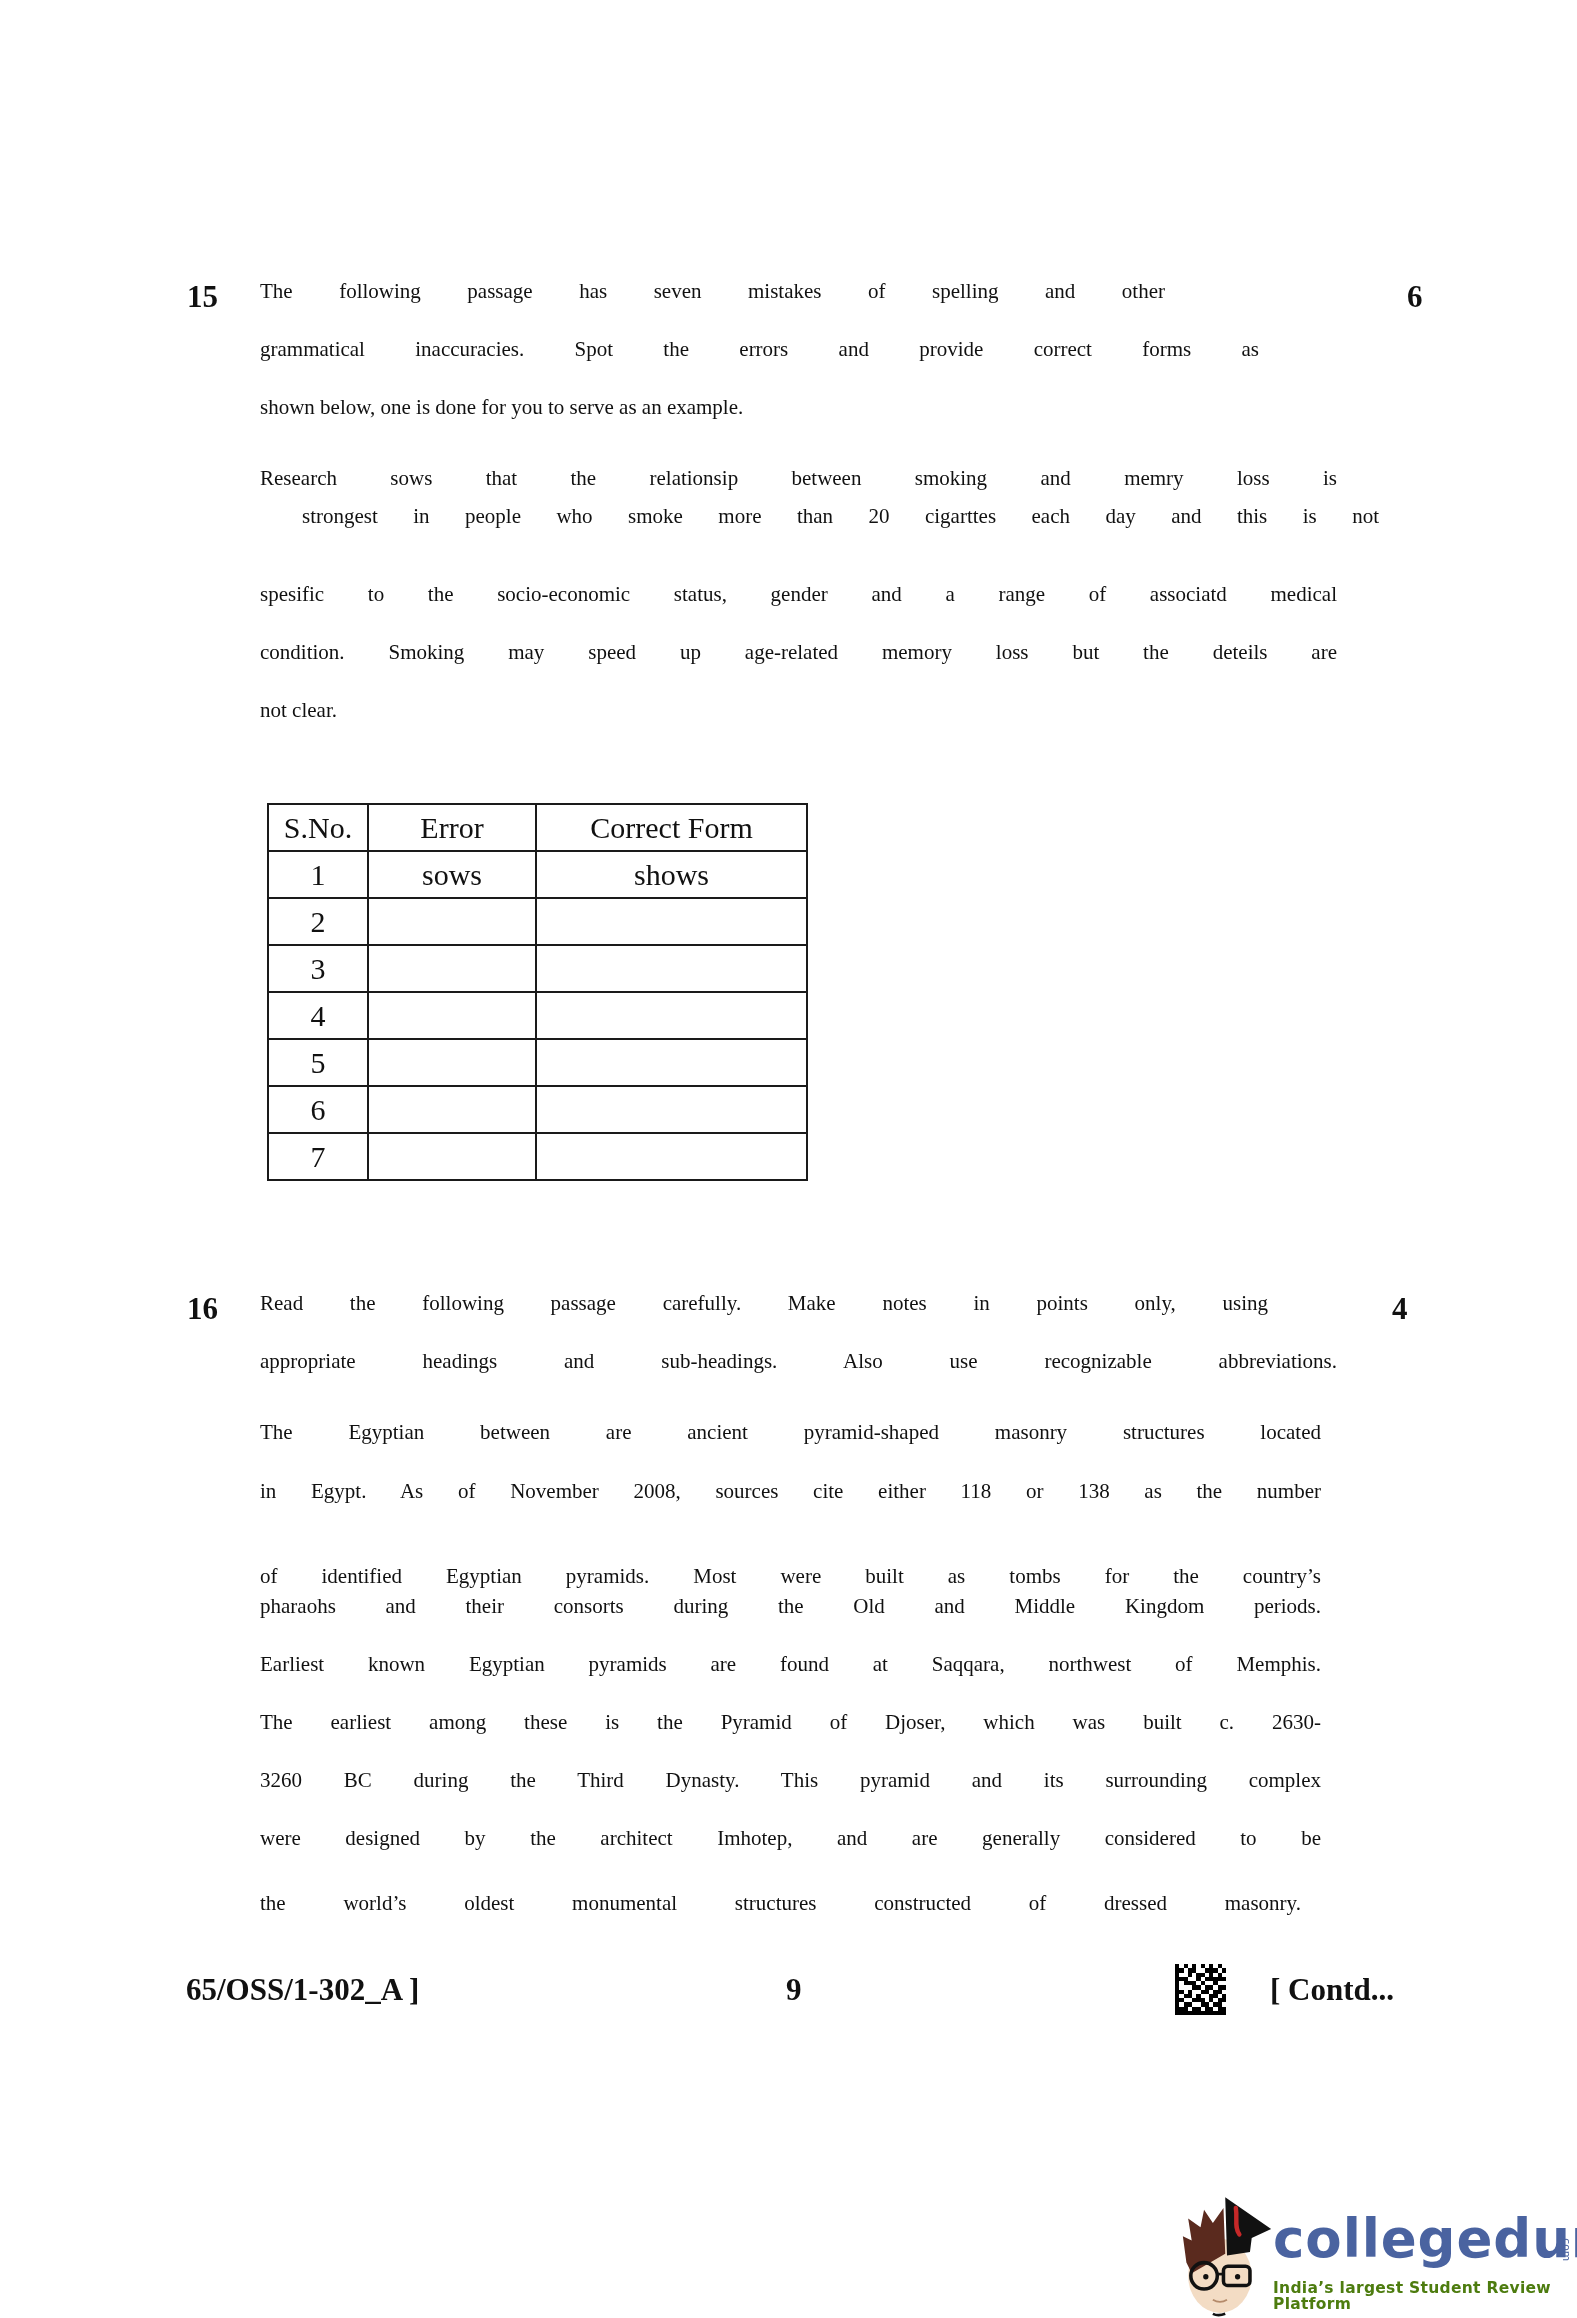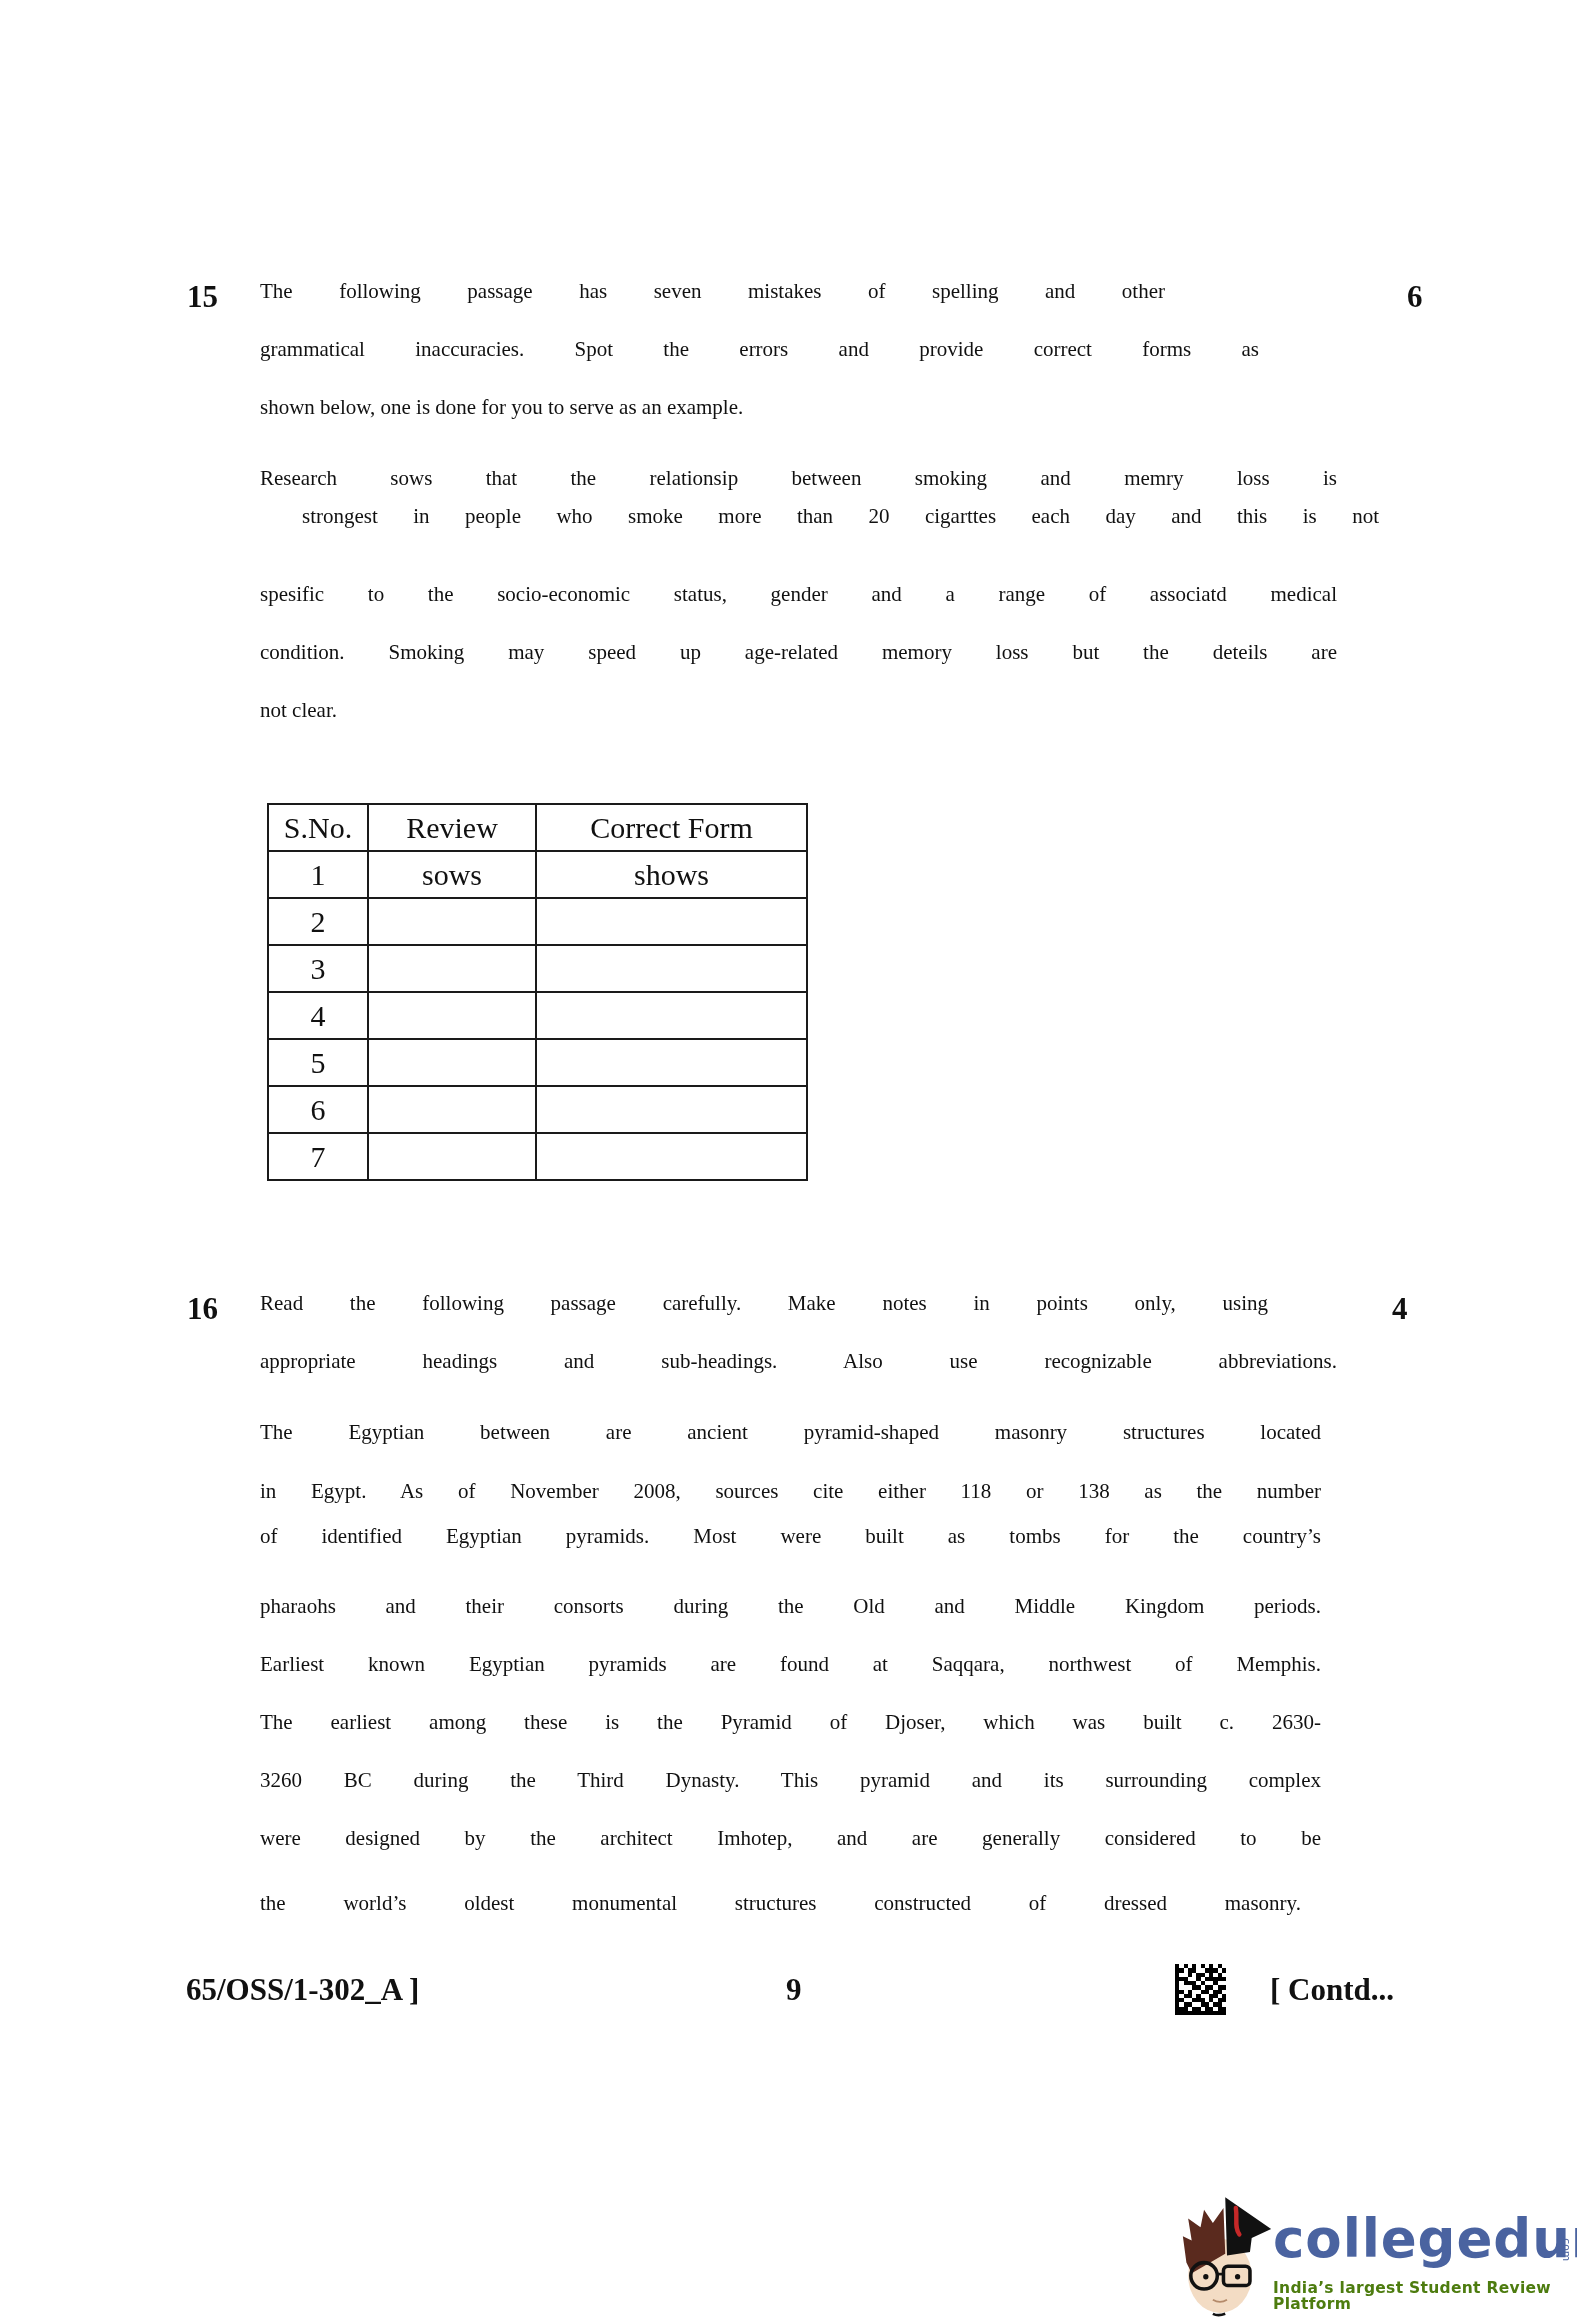--- a/index.html
+++ b/index.html
@@ -77,21 +77,21 @@
   <div class="line just" style="top:506px;margin-left:42px;">strongest in people who smoke more than 20 cigarttes each day and this is not</div>
   <div class="line just" style="top:584px;">spesific to the socio-economic status, gender and a range of associatd medical</div>
   <div class="line just" style="top:642px;">condition. Smoking may speed up age-related memory loss but the deteils are</div>
   <div class="line" style="top:700px;">not clear.</div>
 </div>
 
 <table class="err-table">
   <tbody>
       <tr>
     <th class="c1">S.No.</th>
-    <th class="c2">Review</th>
+    <th class="c2">Error</th>
     <th class="c3">Correct Form</th>
   </tr>
   <tr>
     <td>1</td>
     <td>sows</td>
     <td>shows</td>
   </tr>
   <tr>
     <td>2</td>
     <td></td>
@@ -129,21 +129,21 @@
 <div class="abs marks" style="left:1392px; top:1293px;">4</div>
 
 <div>
   <div class="line just" style="top:1293px; width:1008px;">Read the following passage carefully. Make notes in points only, using</div>
   <div class="line just" style="top:1351px; width:1077px;">appropriate headings and sub-headings. Also use recognizable abbreviations.</div>
 </div>
 
 <div>
   <div class="line just" style="top:1422px; width:1061px;">The Egyptian between are ancient pyramid-shaped masonry structures located</div>
   <div class="line just" style="top:1481px; width:1061px;">in Egypt. As of November 2008, sources cite either 118 or 138 as the number</div>
-  <div class="line just" style="top:1526px; width:1061px;">of identified Egyptian pyramids. Most were built as tombs for the country’s</div>
+  <div class="line just" style="top:1566px; width:1061px;">of identified Egyptian pyramids. Most were built as tombs for the country’s</div>
   <div class="line just" style="top:1596px; width:1061px;">pharaohs and their consorts during the Old and Middle Kingdom periods.</div>
   <div class="line just" style="top:1654px; width:1061px;">Earliest known Egyptian pyramids are found at Saqqara, northwest of Memphis.</div>
   <div class="line just" style="top:1712px; width:1061px;">The earliest among these is the Pyramid of Djoser, which was built c. 2630-</div>
   <div class="line just" style="top:1770px; width:1061px;">3260 BC during the Third Dynasty. This pyramid and its surrounding complex</div>
   <div class="line just" style="top:1828px; width:1061px;">were designed by the architect Imhotep, and are generally considered to be</div>
   <div class="line just" style="top:1885px; width:1041px;margin-top:8px;">the world’s oldest monumental structures constructed of dressed masonry.</div>
 </div>
 
 <div class="abs footer-left" style="left:186px; top:1972px;">65/OSS/1-302_A ]</div>
 <div class="abs footer-page" style="left:786px; top:1972px;">9</div>

